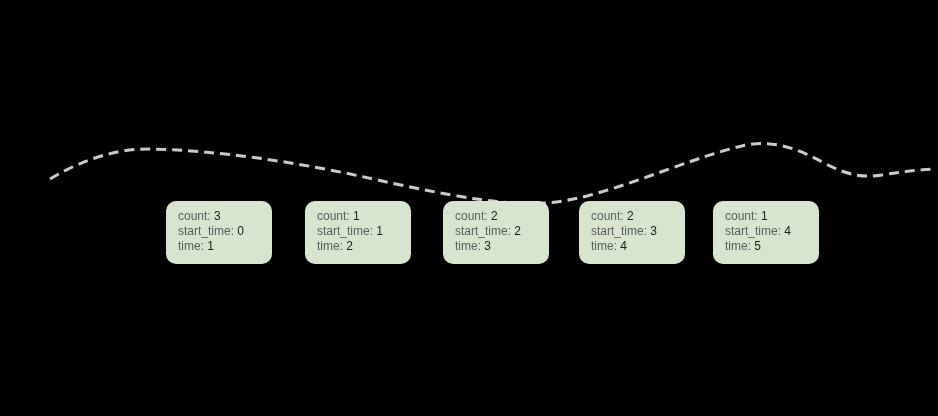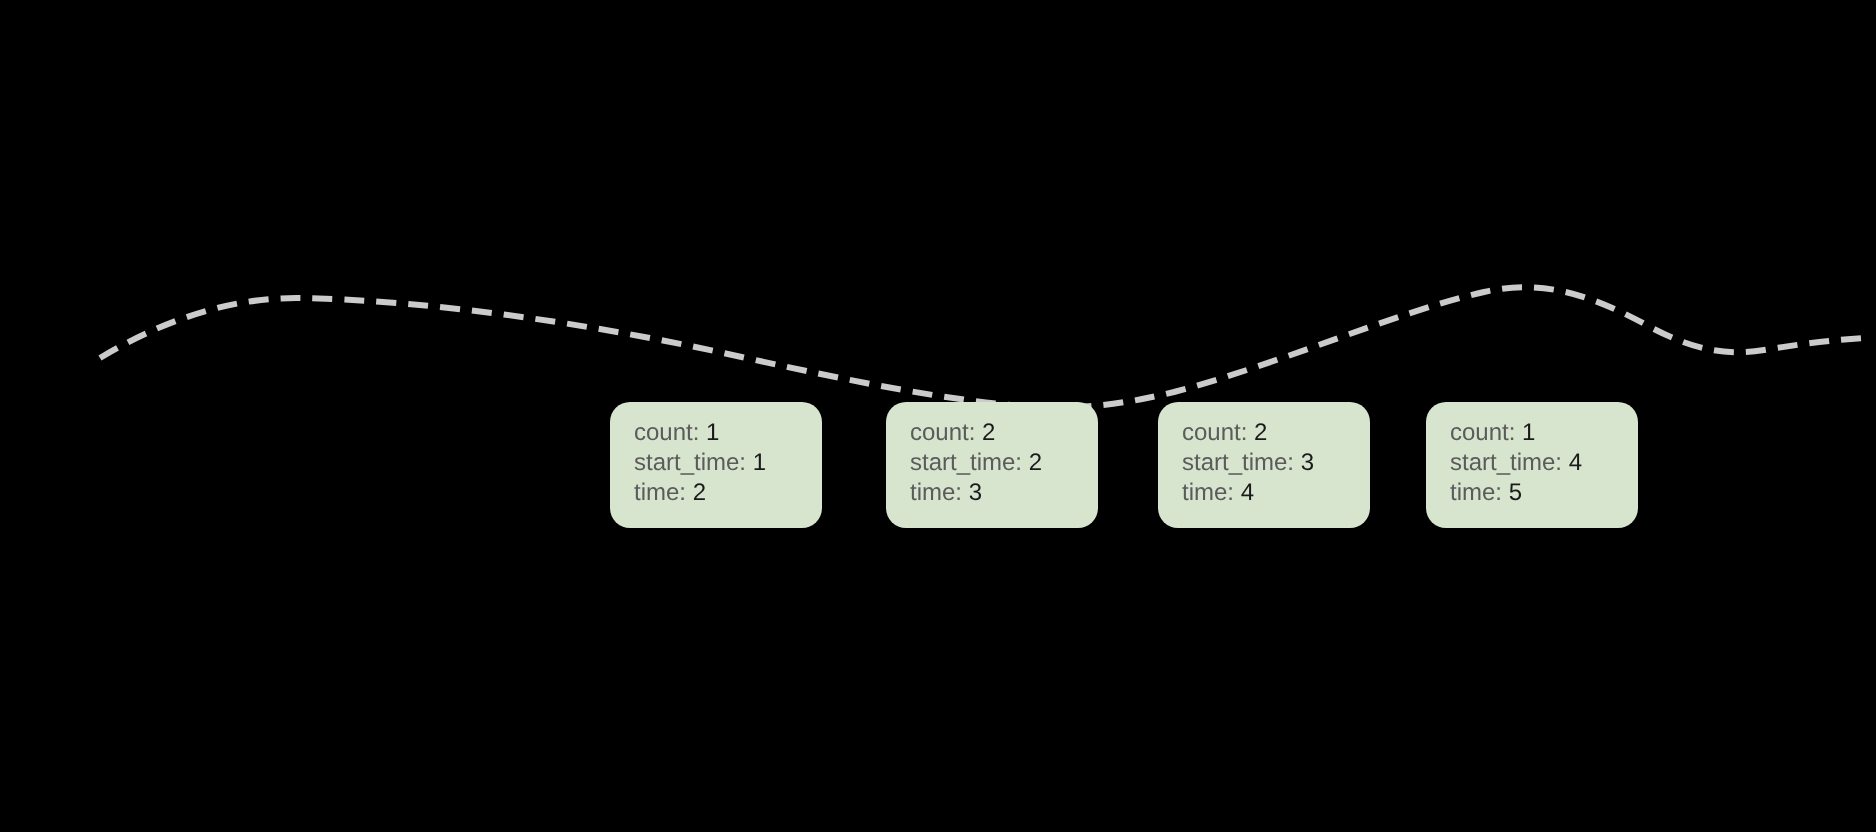--- a/index.html
+++ b/index.html
@@ -48,20 +48,25 @@
 </style>
 </head>
 <body>
 
 <div class="canvas">
 
   <svg class="curve-svg" viewBox="0 0 938 416" xmlns="http://www.w3.org/2000/svg">
     <path fill="none" stroke-linecap="butt" d="M 50 179 C 85 158 118 149 148 149 C 215 150 298 162 373 179 C 428 191 472 200 512 203 C 542 205 562 202 587 196 C 640 182 698 156 742 146 C 772 139 797 148 826 164 C 847 175 863 178 882 175 C 900 172 916 170 933 169" stroke="#cbcbcb" stroke-width="3" stroke-dasharray="10 6"></path>
   </svg>
 
+  <div class="node node-1">
+    <div class="row"><span class="lbl">count:</span> <span class="val">3</span></div>
+    <div class="row"><span class="lbl">start_time:</span> <span class="val">0</span></div>
+    <div class="row"><span class="lbl">time:</span> <span class="val">1</span></div>
+  </div>
 
   <div class="node node-2">
     <div class="row"><span class="lbl">count:</span> <span class="val">1</span></div>
     <div class="row"><span class="lbl">start_time:</span> <span class="val">1</span></div>
     <div class="row"><span class="lbl">time:</span> <span class="val">2</span></div>
   </div>
 
   <div class="node node-3">
     <div class="row"><span class="lbl">count:</span> <span class="val">2</span></div>
     <div class="row"><span class="lbl">start_time:</span> <span class="val">2</span></div>

